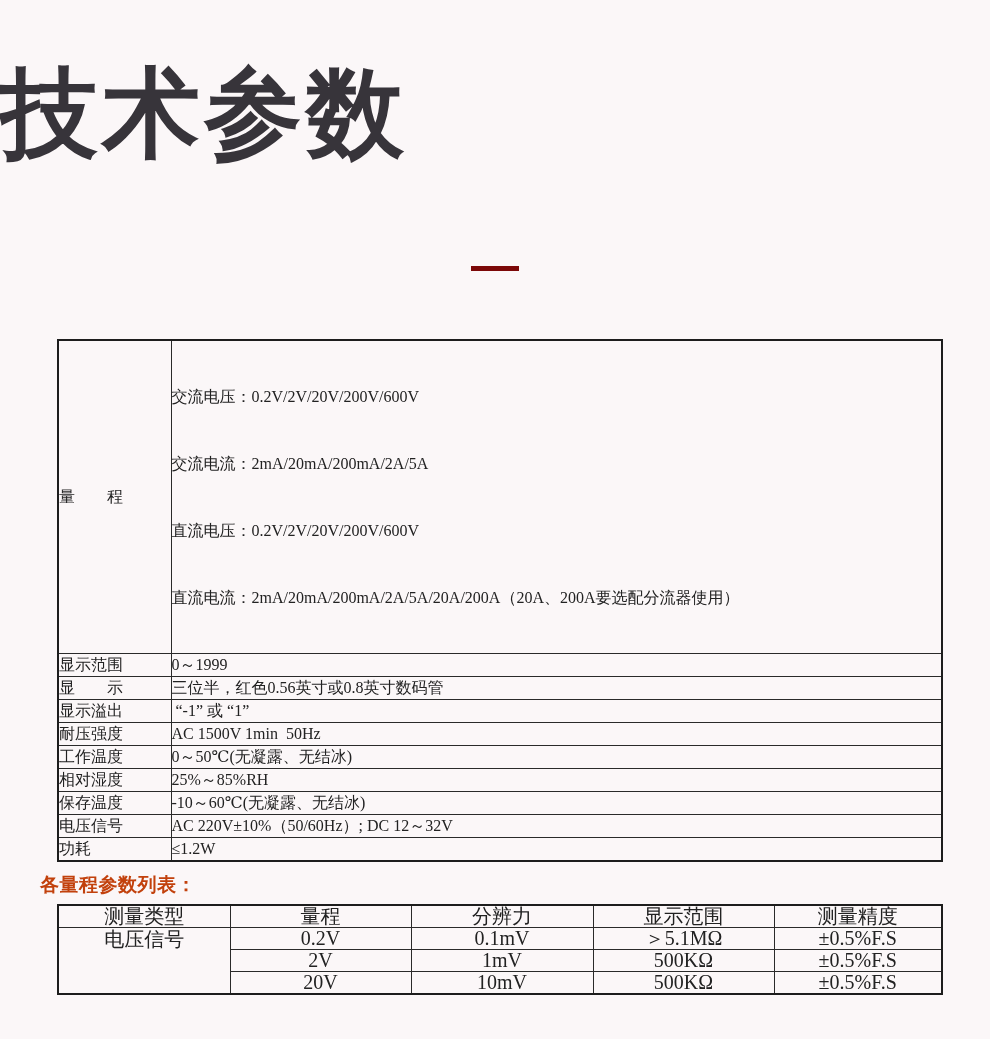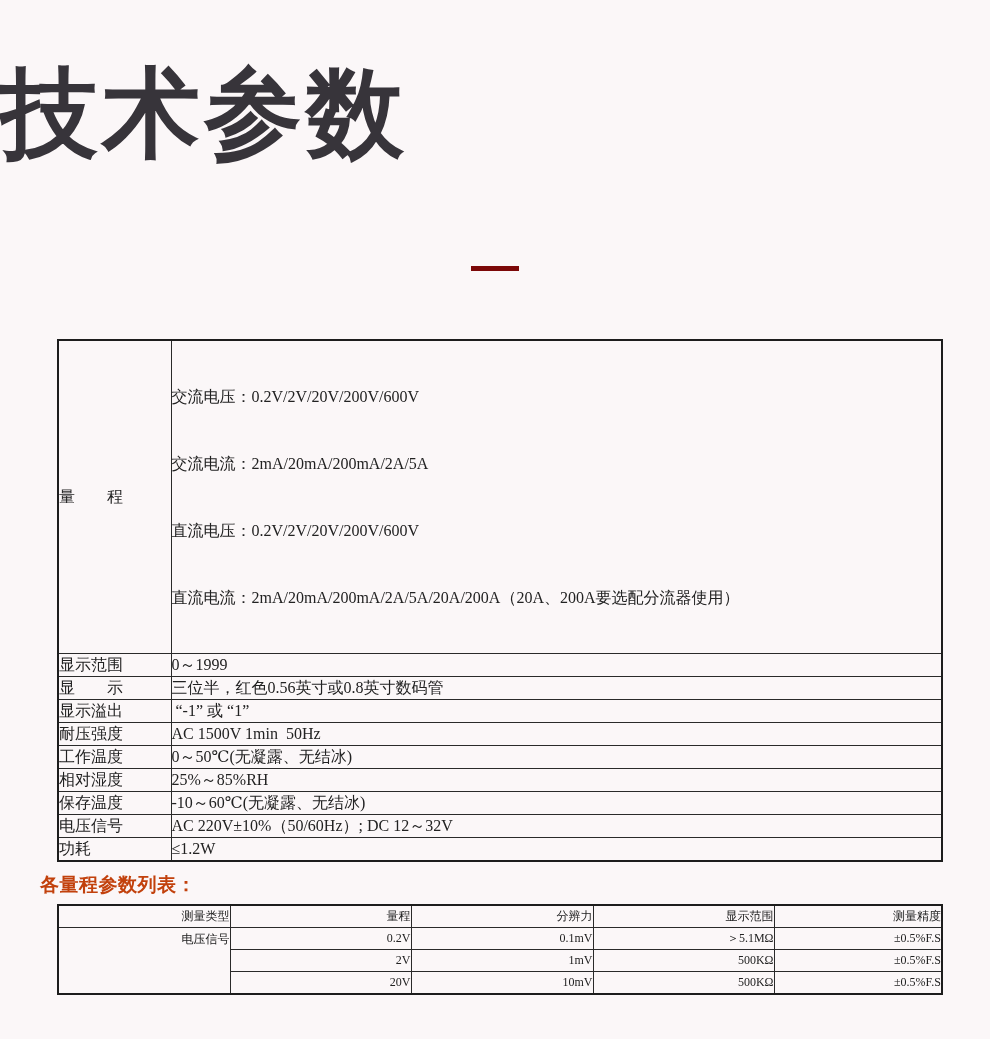--- a/index.html
+++ b/index.html
@@ -58,23 +58,23 @@
     color: #c2410c;
     letter-spacing: 0.5px;
   }
   #range-table {
     margin: 0 0 0 57px;
     width: 884px;
     border: 2px solid #1d1d1d;
   }
   #range-table td, #range-table th {
     border: 1px solid #2a2a2a;
-    font-size: 12px;
+    font-size: 20px;
     line-height: 21px;
-    text-align: right;
+    text-align: center;
     font-weight: normal;
     white-space: pre-wrap;
     vertical-align: middle;
   }
   #range-table tr { height: 22px; }
   #range-table td.group { vertical-align: top; padding-top: 1px; }
 </style>
 </head>
 <body>
 

